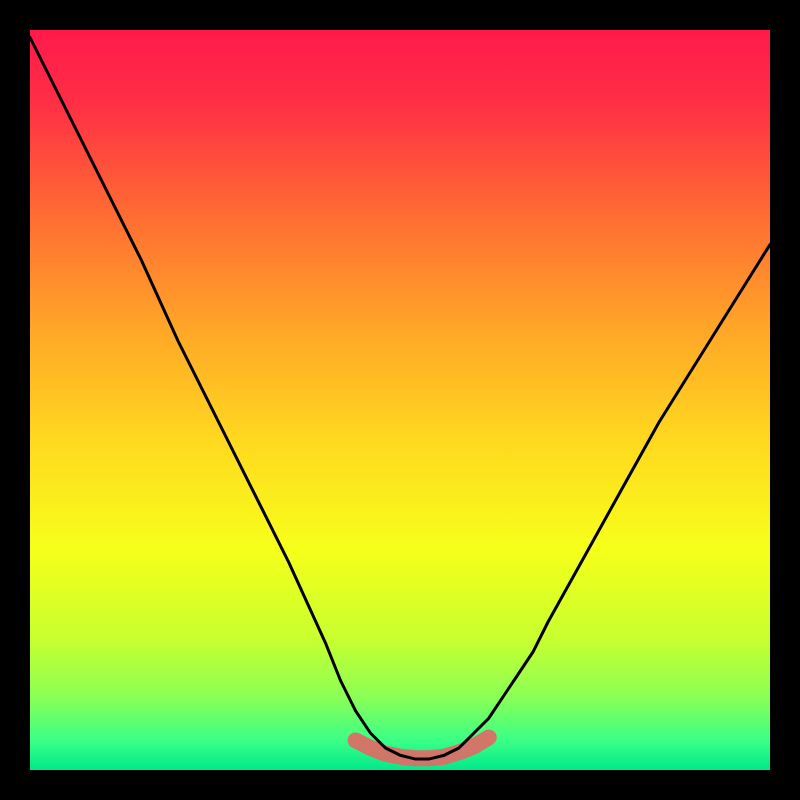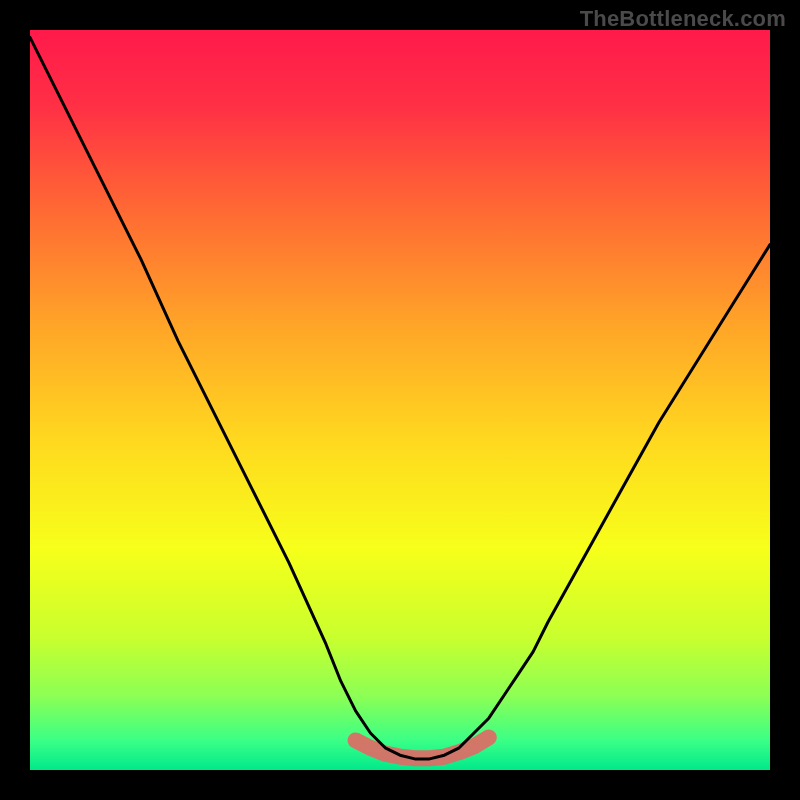--- a/index.html
+++ b/index.html
@@ -35,21 +35,20 @@
     height: 740px;
   }
   svg {
     display: block;
   }
 </style>
 </head>
 <body>
 
 <div class="frame">
-  <div class="watermark">TheBottleneck.com</div>
   <div class="plot-wrap">
     <svg id="chart-svg" width="740" height="740" viewBox="0 0 740 740">
       <defs>
         <linearGradient id="bg-grad" x1="0" y1="0" x2="0" y2="1">
             <stop offset="0%" stop-color="#ff1a4b"></stop>
             <stop offset="10%" stop-color="#ff2f45"></stop>
             <stop offset="25%" stop-color="#ff6c33"></stop>
             <stop offset="40%" stop-color="#ffa528"></stop>
             <stop offset="55.00000000000001%" stop-color="#ffd71f"></stop>
             <stop offset="70%" stop-color="#f7ff1a"></stop>

